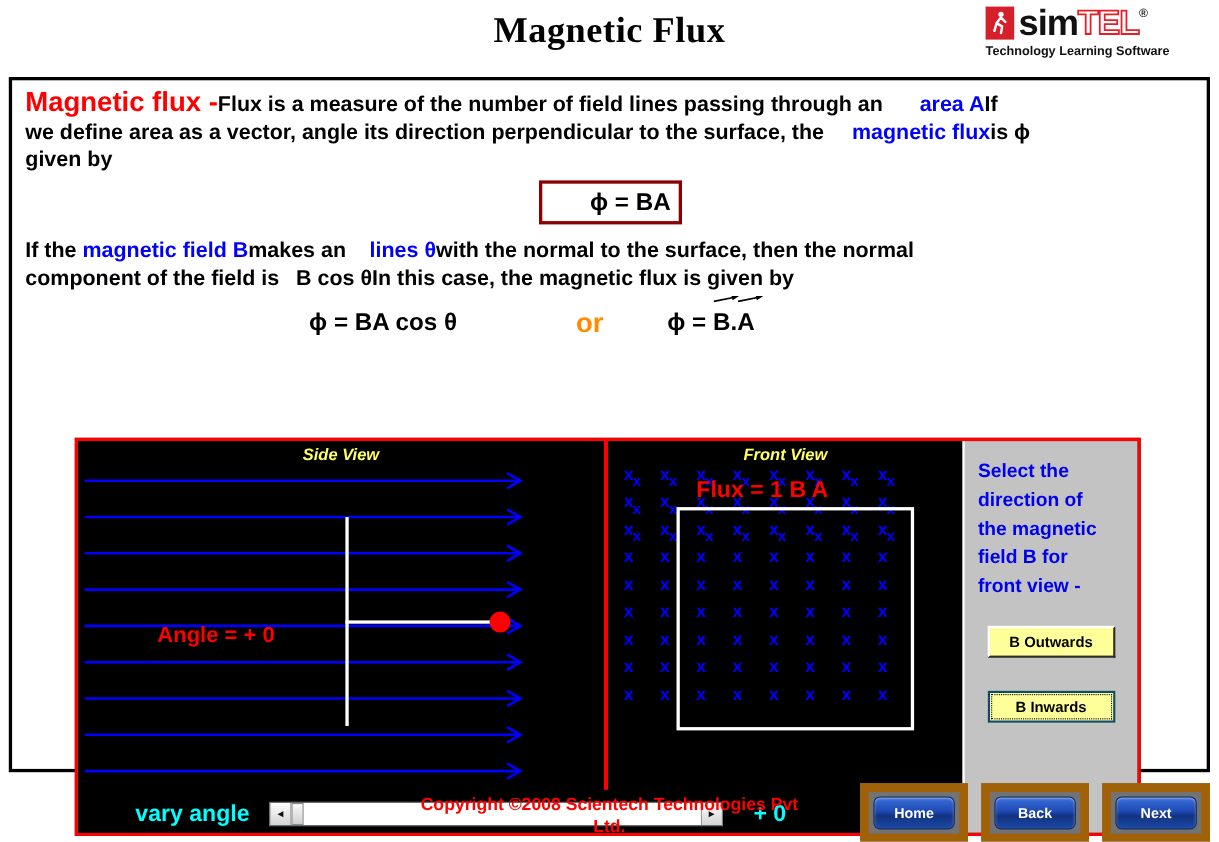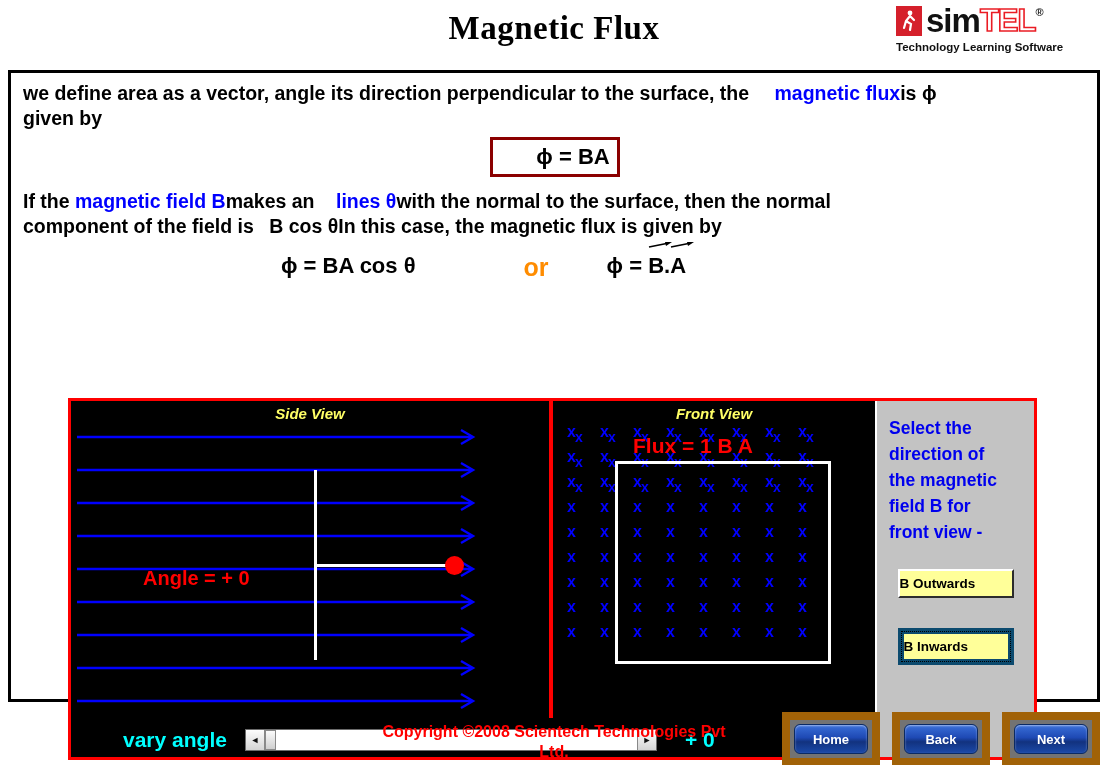--- a/index.html
+++ b/index.html
@@ -123,23 +123,23 @@
     background:#c3c3c3; border-left:2px solid #fff;
   }
   .ctrl-text {
     padding: 14px 10px 0 12px;
     color:#0000ee; font-weight:bold; font-size: 17.5px; line-height: 26px;
   }
   .btn-yellow {
     display:block; margin: 16px auto; background:#ffff99;
     border: 2px outset #efefef; border-color:#fff #808080 #808080 #fff;
     color:#000; font-weight:bold; font-size: 13.5px;
-    padding: 5px 0; width: 116px; text-align:left; cursor:pointer;
-  }
-  .btn-yellow.focused { outline: 1px dotted #000; outline-offset:-4px; border:6px solid #0c4a6e; }
+    padding: 5px 0; width: 116px; text-align:center; cursor:pointer;
+  }
+  .btn-yellow.focused { outline: 1px dotted #000; outline-offset:-4px; border:2px solid #0c4a6e; }
   #btn-outwards { margin-top: 24px; }
   #btn-inwards { margin-top: 30px; }
 
   
   .slider-row {
     position:absolute; left:0; top: 321px; width: 804px; height: 35px; background:#000;
     display:flex; align-items:center;
   }
   .slider-label {
     color:#00ffff; font-weight:bold; font-size: 21px; margin-left: 52px; white-space:nowrap;
@@ -198,20 +198,24 @@
       <span class="logo-sim">sim</span>
       <span class="logo-tel">TEL</span>
       <span class="logo-reg">®</span>
     </div>
     <div class="logo-tag">Technology Learning  Software</div>
   </div>
 
   <div class="content-frame">
 
     <div class="para">
+      <div class="line">
+        <span class="red-term">Magnetic flux -</span><span>Flux is a measure of the number of field lines passing through an</span>
+        <span style="display:inline-block;width:28px"></span><span class="blue">area A</span><span style="display:inline-block;width:-2px"></span><span>If</span>
+      </div>
       <div class="line">
         <span>we define area as a vector, angle its direction perpendicular to the surface, the</span>
         <span style="display:inline-block;width:20px"></span><span class="blue">magnetic flux</span><span>is ϕ</span>
       </div>
       <div class="line">given by</div>
 
       <div class="eq-box">ϕ = BA</div>
 
       <div class="line" style="margin-top:12px">
         <span>If the</span>

